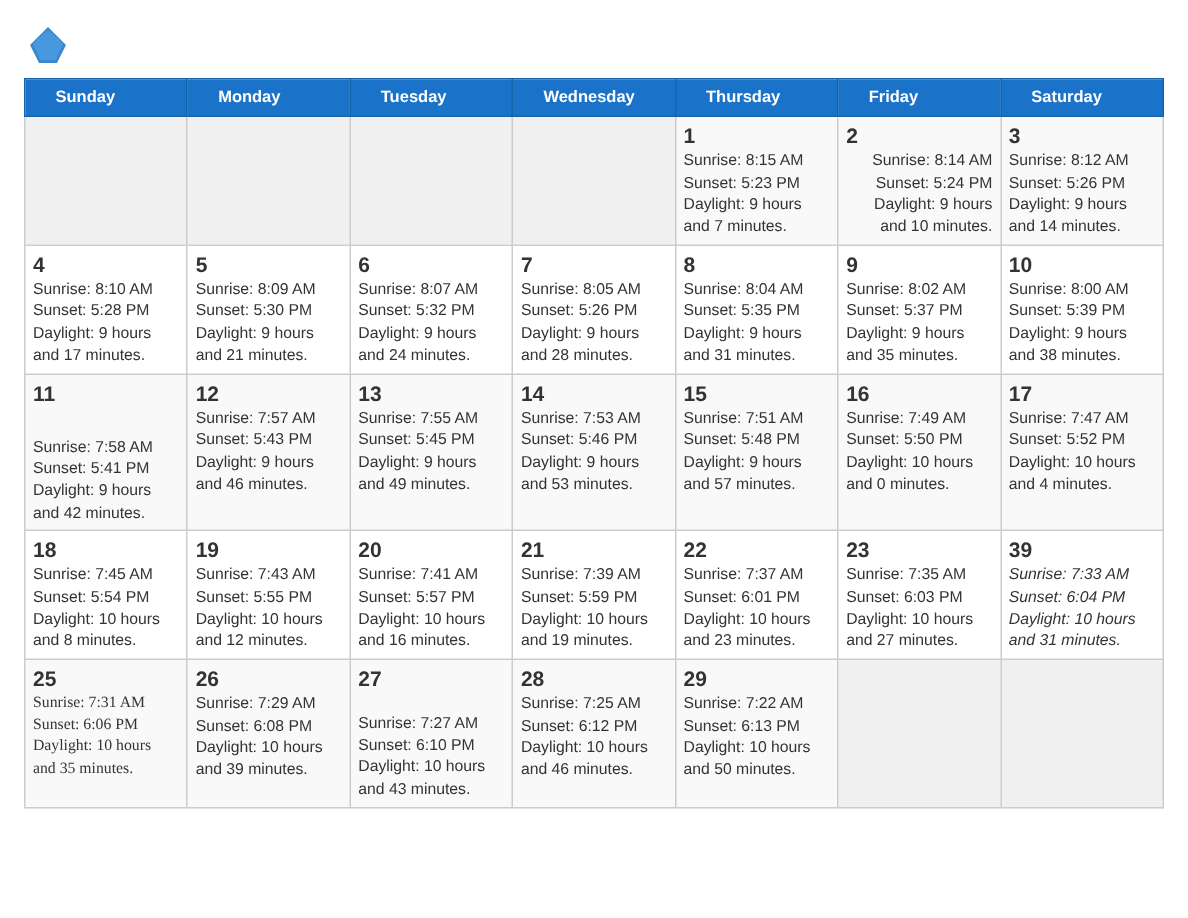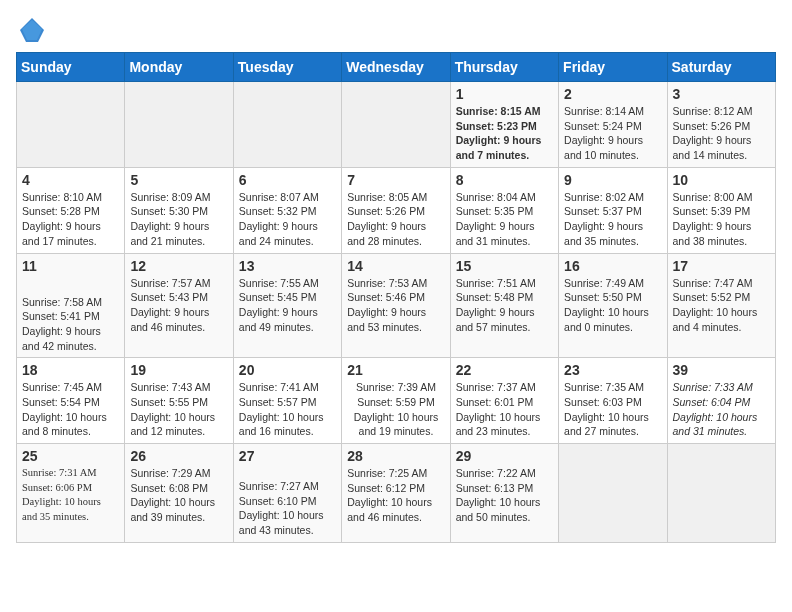--- a/index.html
+++ b/index.html
@@ -46,22 +46,22 @@
     }
     .calendar {
       width: 100%;
       border-collapse: collapse;
       font-size: 11px;
     }
     .calendar thead th {
       background: #1a73c8;
       color: #fff;
       font-weight: bold;
-      font-size: 14px;
-      padding: 6px 4px;
+      font-size: 11px;
+      padding: 6px 20px;
       text-align: left;
       border: 1px solid #1565a8;
     }
     .calendar tbody td {
       vertical-align: top;
       border: 1px solid #ccc;
       padding: 4px 5px;
       width: 14.28%;
       min-height: 80px;
       background: #fff;
@@ -122,28 +122,28 @@
       </tr>
   </thead>
   <tbody id="calendar-body">
   <tr>
         <td class="empty-cell"></td>
         <td class="empty-cell"></td>
         <td class="empty-cell"></td>
         <td class="empty-cell"></td>
         <td>
           <span class="day-number">1</span>
-          <div class="day-info" style="white-space: pre-line; font-weight: bold;">Sunrise: 8:15 AM
+          <div class="day-info" style="white-space: pre-line;">Sunrise: 8:15 AM
 Sunset: 5:23 PM
 Daylight: 9 hours
 and 7 minutes.</div>
         </td>
         <td>
           <span class="day-number">2</span>
-          <div class="day-info" style="white-space: pre-line;">Sunrise: 8:14 AM
+          <div class="day-info" style="white-space: pre-line; text-align: right;">Sunrise: 8:14 AM
 Sunset: 5:24 PM
 Daylight: 9 hours
 and 10 minutes.</div>
         </td>
         <td>
           <span class="day-number">3</span>
           <div class="day-info" style="white-space: pre-line;">Sunrise: 8:12 AM
 Sunset: 5:26 PM
 Daylight: 9 hours
 and 14 minutes.</div>
@@ -268,21 +268,21 @@
         </td>
         <td>
           <span class="day-number">20</span>
           <div class="day-info" style="white-space: pre-line;">Sunrise: 7:41 AM
 Sunset: 5:57 PM
 Daylight: 10 hours
 and 16 minutes.</div>
         </td>
         <td>
           <span class="day-number">21</span>
-          <div class="day-info" style="white-space: pre-line; text-align: center;">Sunrise: 7:39 AM
+          <div class="day-info" style="white-space: pre-line;">Sunrise: 7:39 AM
 Sunset: 5:59 PM
 Daylight: 10 hours
 and 19 minutes.</div>
         </td>
         <td>
           <span class="day-number">22</span>
           <div class="day-info" style="white-space: pre-line;">Sunrise: 7:37 AM
 Sunset: 6:01 PM
 Daylight: 10 hours
 and 23 minutes.</div>

